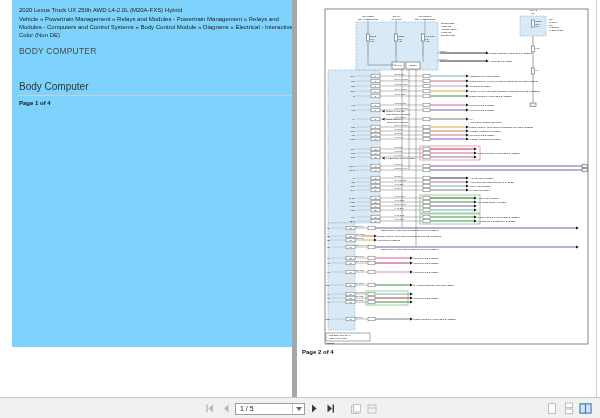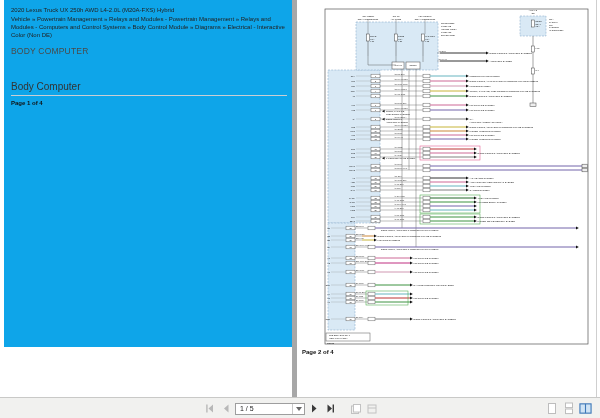--- a/index.html
+++ b/index.html
@@ -1,19 +1,19 @@
 <!DOCTYPE html>
 <html><head>
 <meta charset="utf-8">
 <style>
   html,body{margin:0;padding:0;background:#fff;}
   #app{position:relative;width:600px;height:418px;overflow:hidden;background:#fff;
        font-family:"Liberation Sans",sans-serif;}
   
-  #left-page{position:absolute;left:4px;top:0;width:292px;height:347px;background:#0ea5e9;}
+  #left-page{position:absolute;left:12px;top:0;width:292px;height:347px;background:#7dd3fc;}
   #page-divider{position:absolute;left:292px;top:0;width:5px;height:397px;background:#a7a7a7;}
   #right-page{position:absolute;left:297px;top:0;width:300px;height:397px;background:#fff;}
   #page-edge{position:absolute;left:596px;top:0;width:1px;height:397px;background:#cfcfcf;}
   
   .doc-head{position:absolute;left:7px;top:6px;width:280px;}
   .meta{font-size:6px;line-height:8px;color:#222;}
   .crumb{font-size:6px;line-height:8px;color:#222;margin-top:1px;}
   .doc-title{font-size:8.5px;color:#4a4a4a;margin-top:7px;letter-spacing:.2px;}
   .section-h{font-size:10px;color:#333;margin-top:25px;padding-bottom:3px;
              border-bottom:1px solid #c9ced4;width:276px;}

